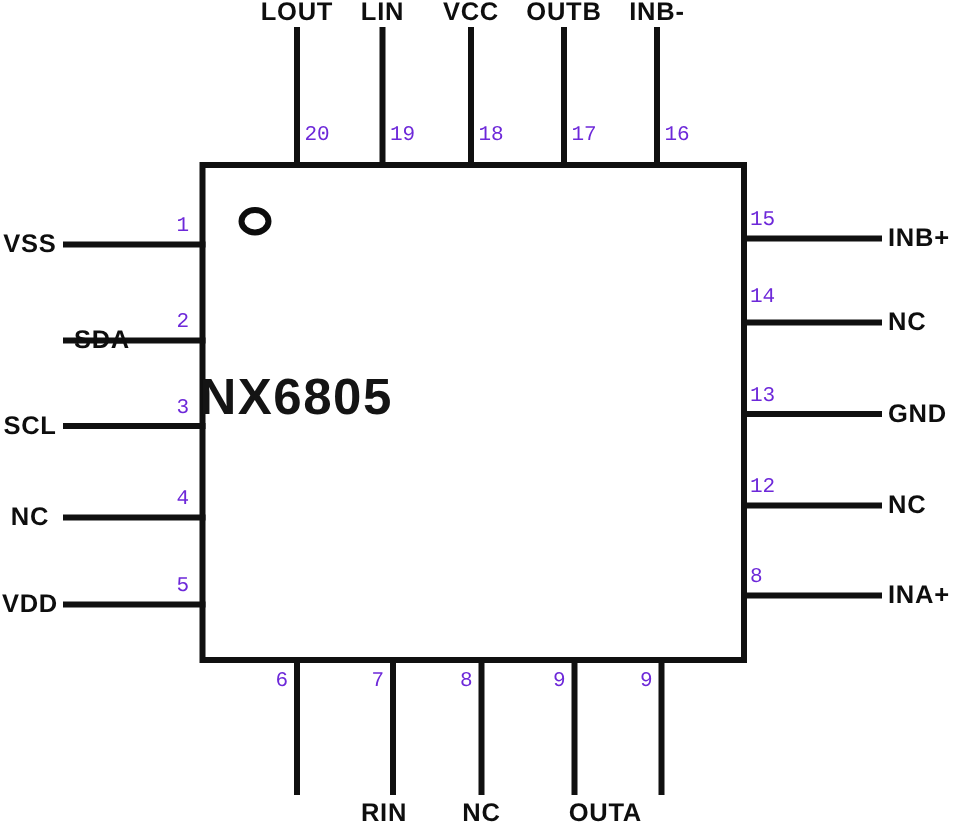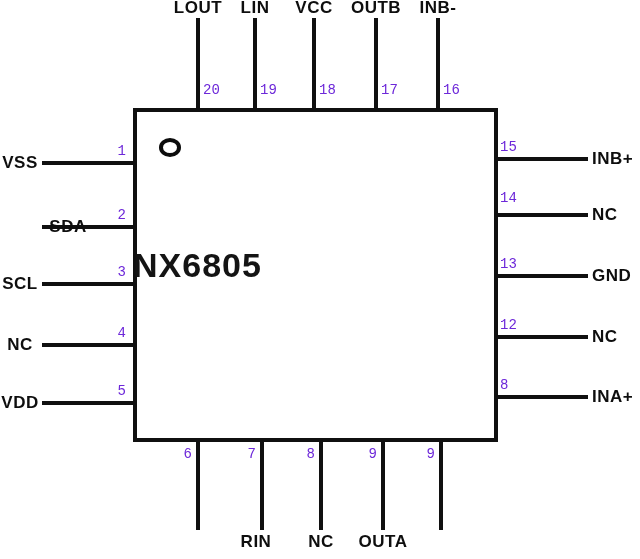--- a/index.html
+++ b/index.html
@@ -56,21 +56,21 @@
     <div class="vline" style="left: 196px; top: 438px; height: 92px;"></div>
     <div class="pnum r" style="left: 158px; top: 446px; width: 34px;">6</div>
     <div class="vline" style="left: 260px; top: 438px; height: 92px;"></div>
     <div class="pnum r" style="left: 222px; top: 446px; width: 34px;">7</div>
     <div class="plabel c" style="left: 211px; top: 531px; width: 90px;">RIN</div>
     <div class="vline" style="left: 319px; top: 438px; height: 92px;"></div>
     <div class="pnum r" style="left: 281px; top: 446px; width: 34px;">8</div>
     <div class="plabel c" style="left: 276px; top: 531px; width: 90px;">NC</div>
     <div class="vline" style="left: 381px; top: 438px; height: 92px;"></div>
     <div class="pnum r" style="left: 343px; top: 446px; width: 34px;">9</div>
-    <div class="plabel c" style="left: 338px; top: 531px; width: 90px;">OUTA</div>
+    <div class="plabel c" style="left: 338px; top: 531px; width: 90px; text-align: right;">OUTA</div>
     <div class="vline" style="left: 439px; top: 438px; height: 92px;"></div>
     <div class="pnum r" style="left: 401px; top: 446px; width: 34px;">9</div>
     <div class="hline" style="left: 42px; top: 161px; width: 95px;"></div>
     <div class="pnum r" style="left: 94px; top: 143px; width: 32px;">1</div>
     <div class="plabel r" style="left: 0px; top: 152px; width: 40px;">VSS</div>
     <div class="hline" style="left: 42px; top: 225px; width: 95px;"></div>
     <div class="pnum r" style="left: 94px; top: 207px; width: 32px;">2</div>
     <div class="plabel r" style="left: 0px; top: 216px; width: 40px; margin-left: 48px;">SDA</div>
     <div class="hline" style="left: 42px; top: 282px; width: 95px;"></div>
     <div class="pnum r" style="left: 94px; top: 264px; width: 32px;">3</div>

